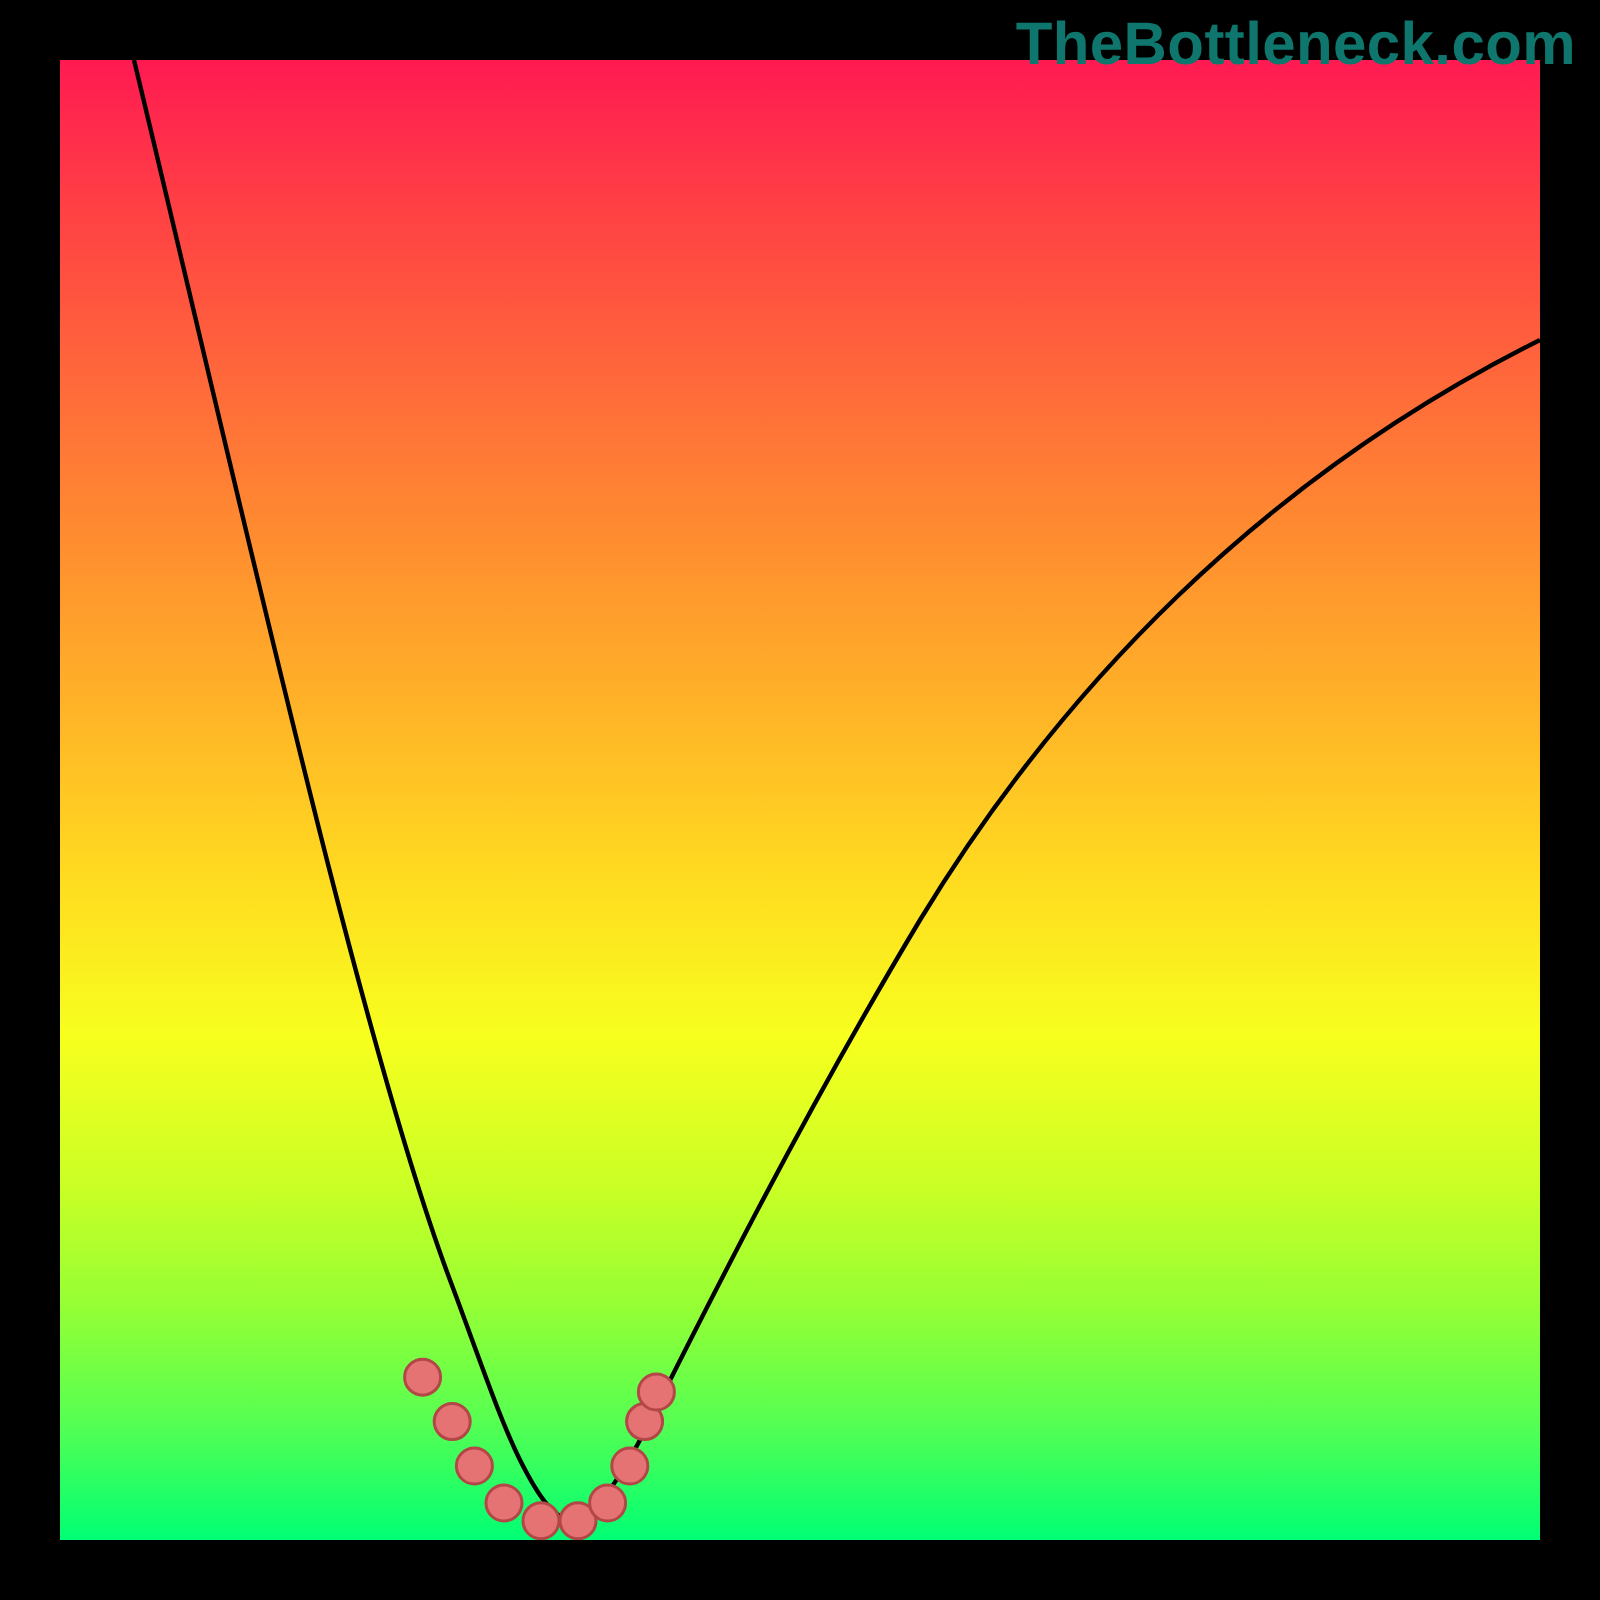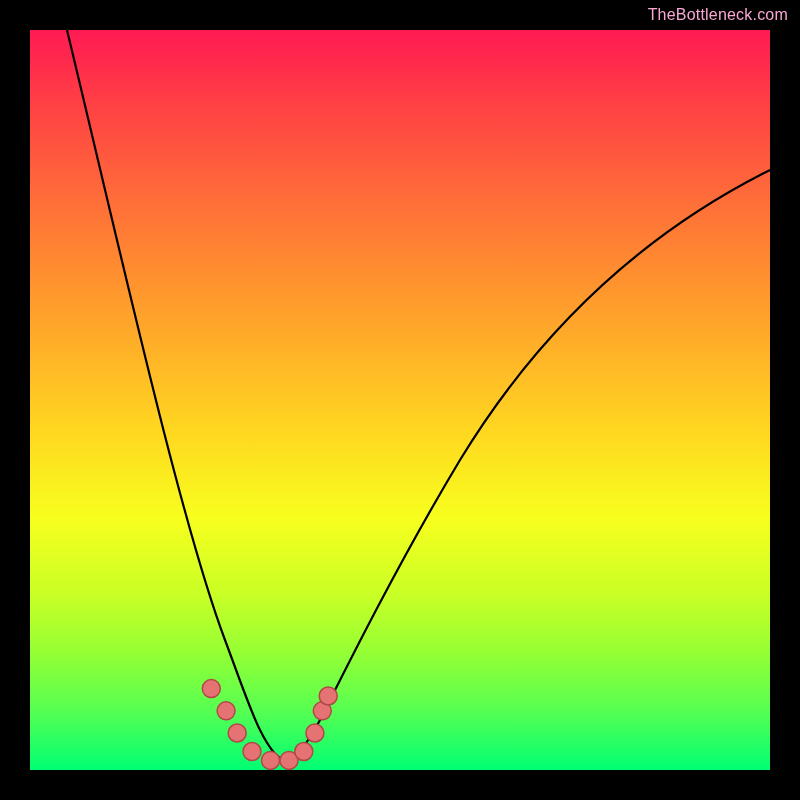--- a/index.html
+++ b/index.html
@@ -28,23 +28,23 @@
       #caff25 76%,
       #96ff34 84%,
       #56ff52 92%,
       #00ff74 100%
     );
   }
   .watermark {
     position: absolute;
     top: 6px;
     right: 12px;
-    font-size: 16px;
-    font-weight: 400;
-    color: #f9a8d4;
+    font-size: 30px;
+    font-weight: 700;
+    color: #0f766e;
     letter-spacing: 0.2px;
   }
   svg.curve {
     position: absolute;
     left: 0;
     top: 0;
     width: 740px;
     height: 740px;
   }
 </style>

